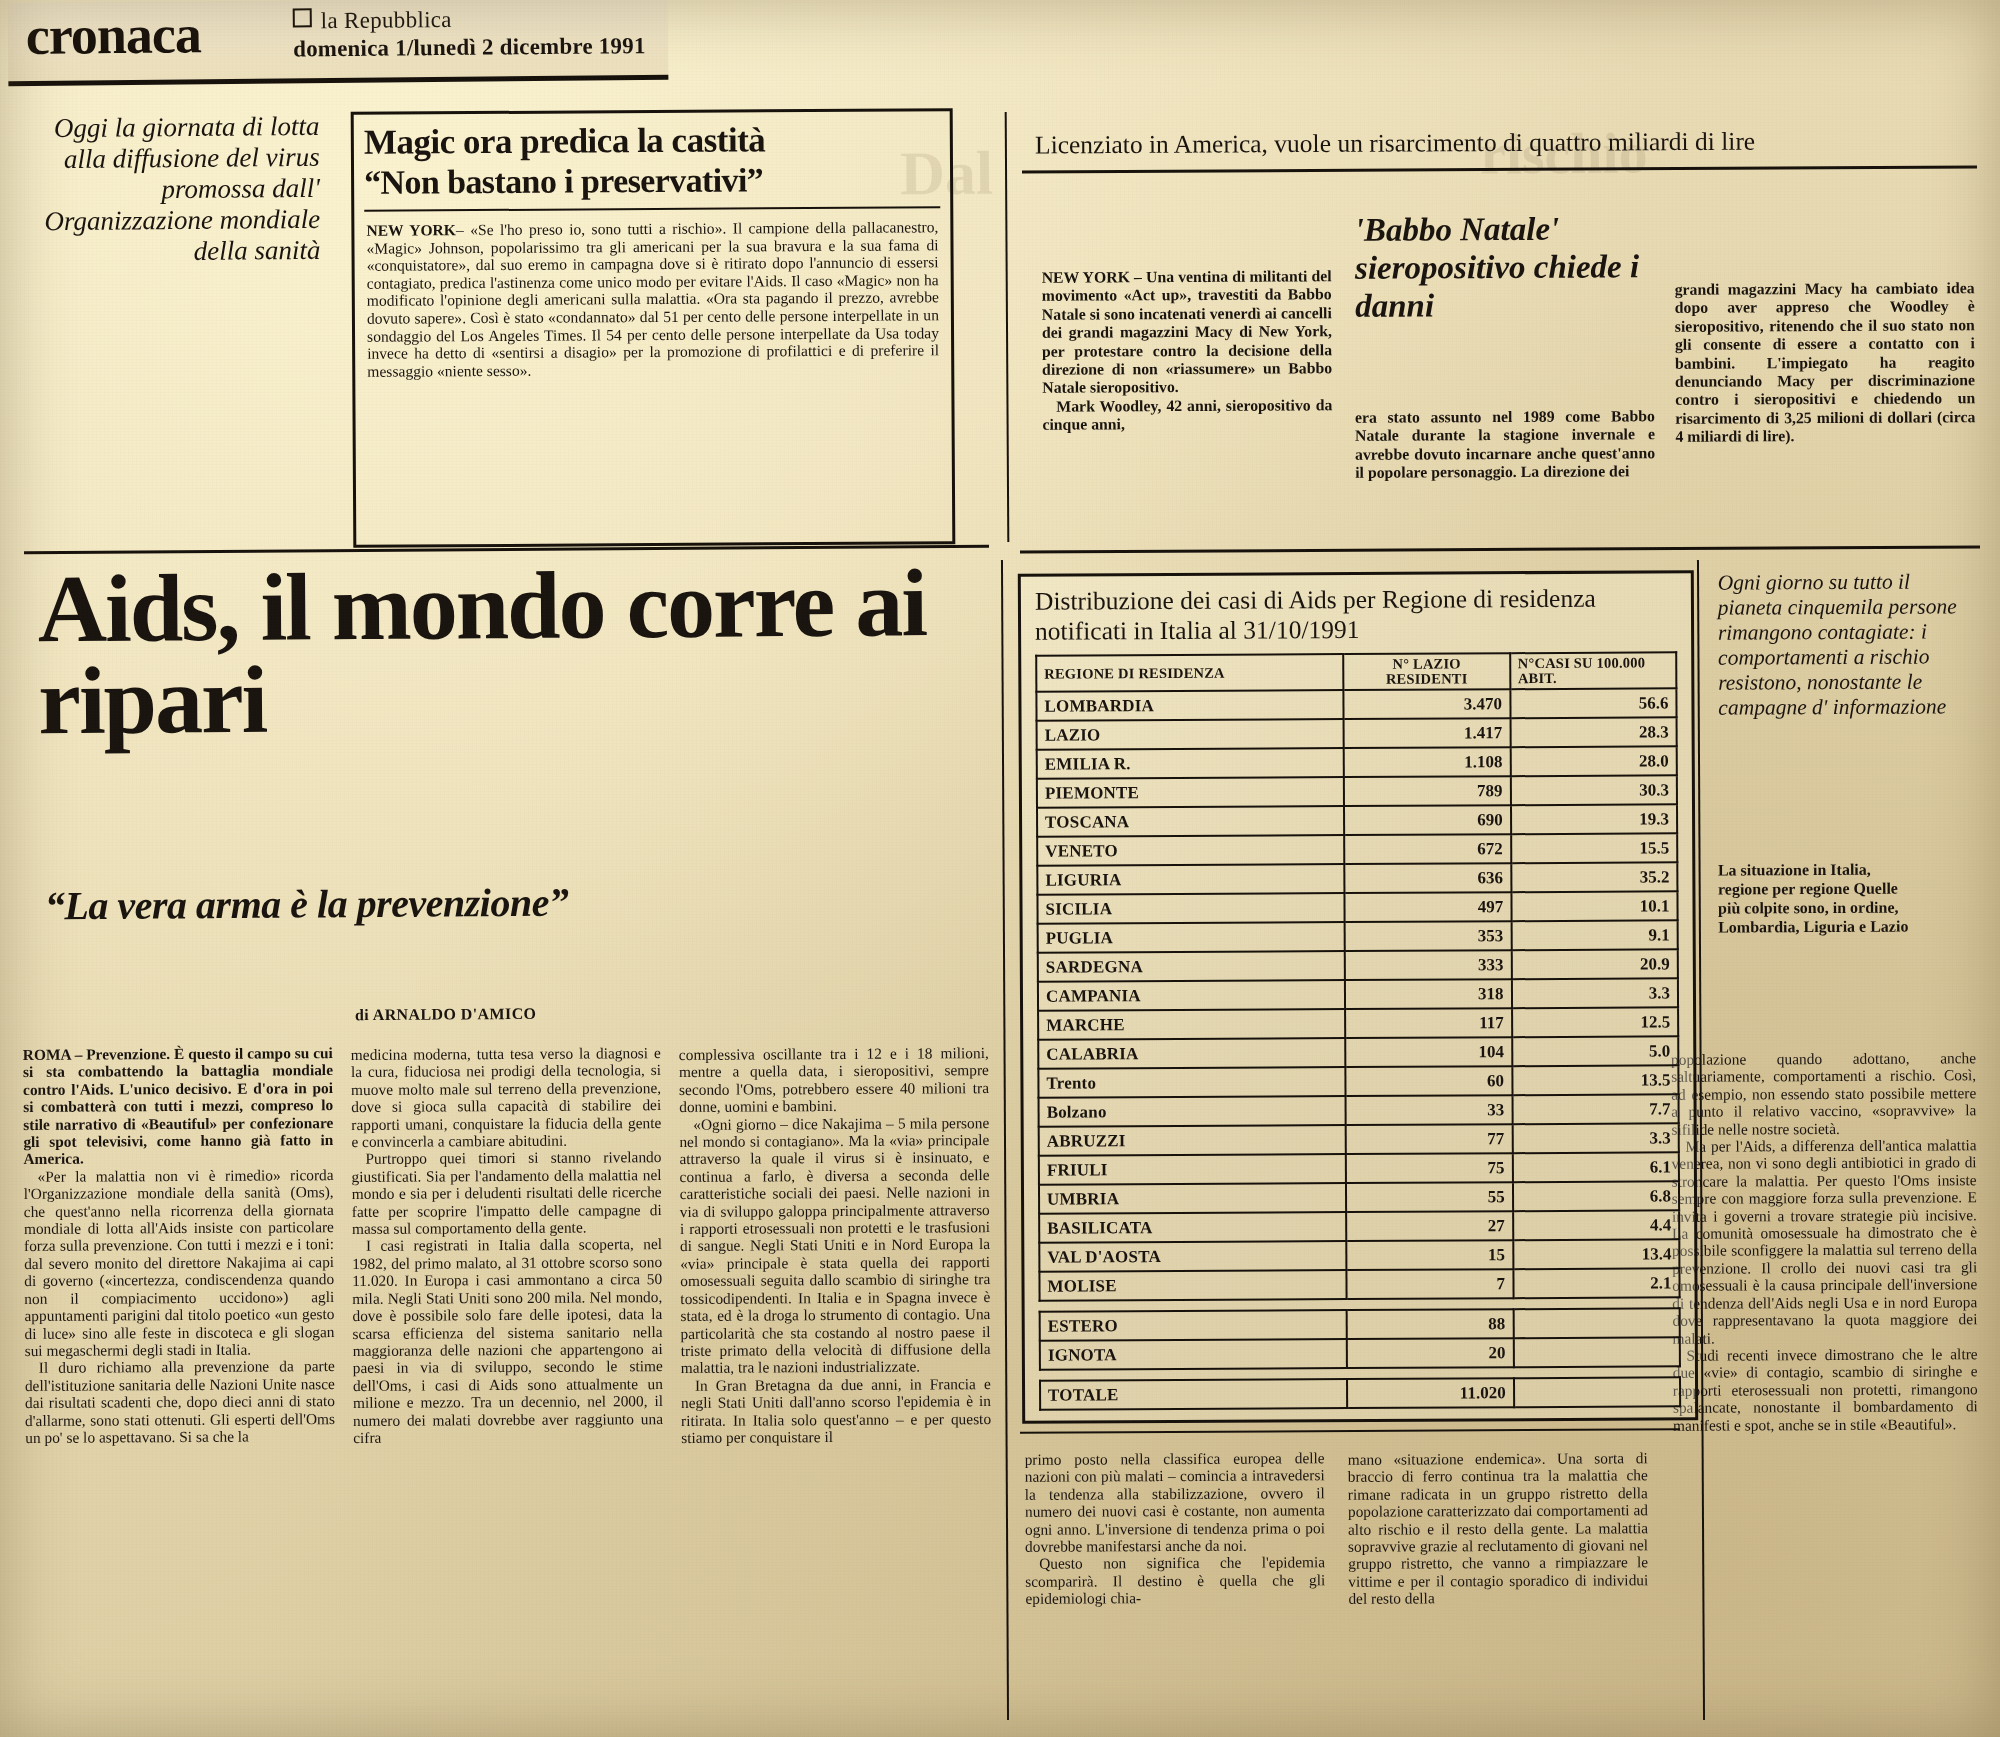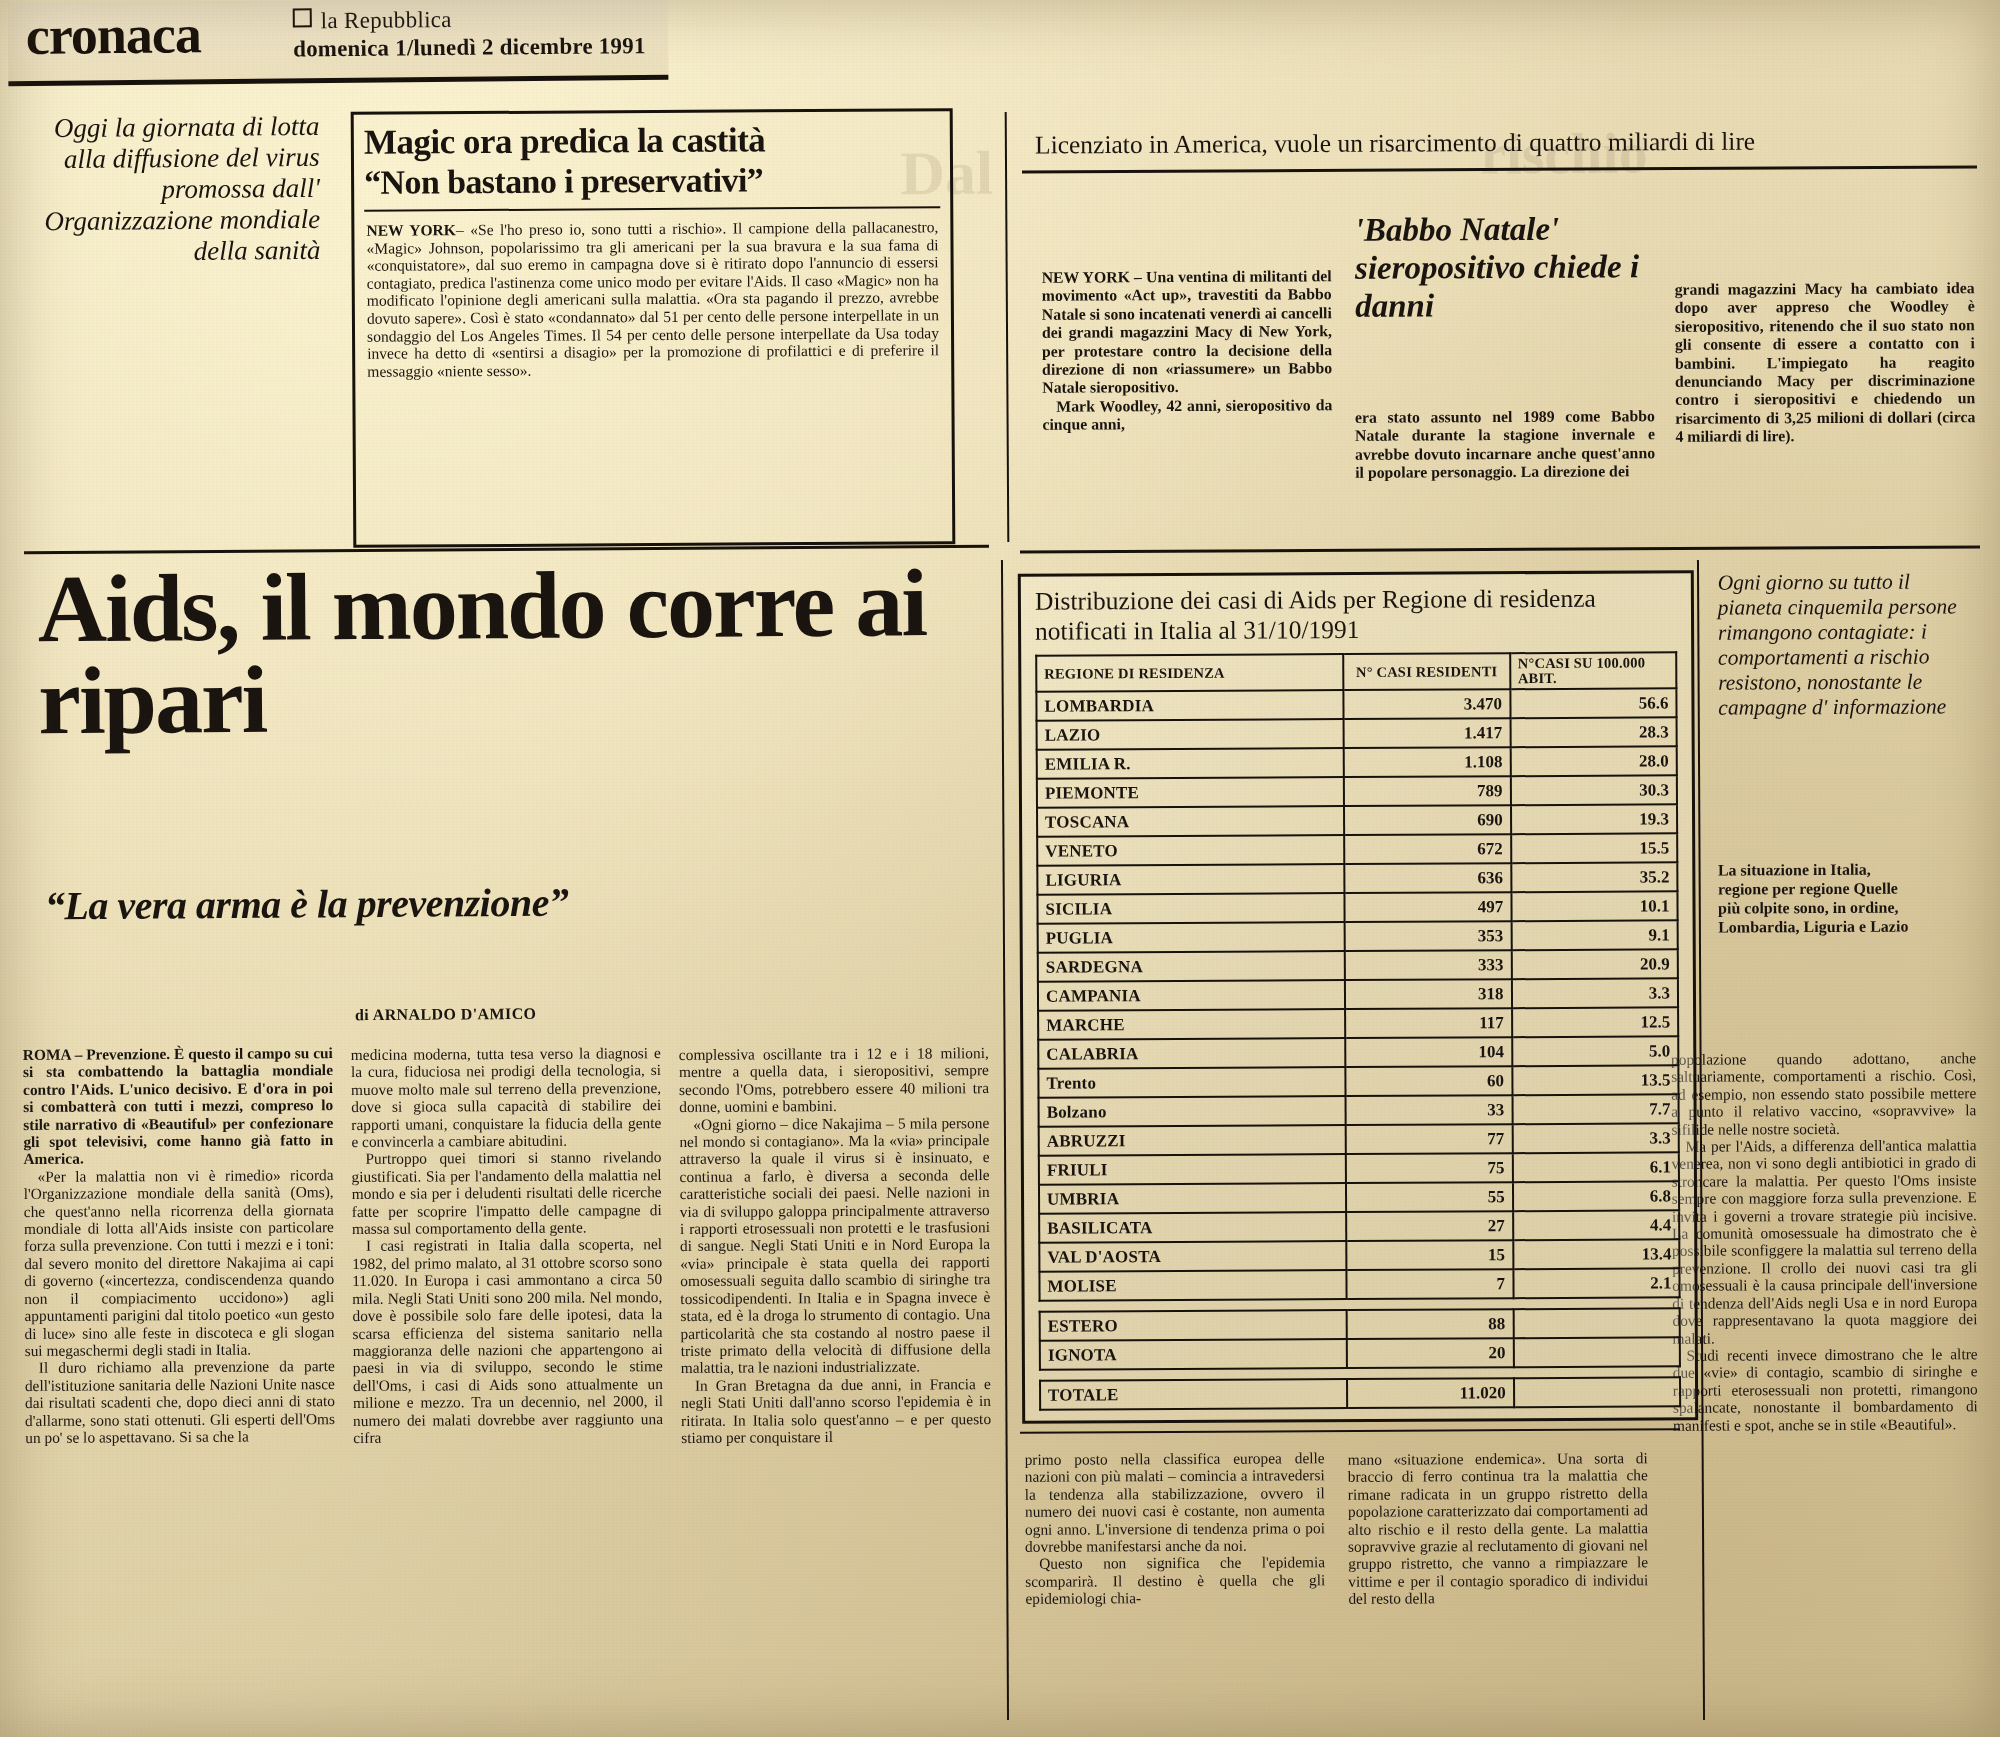--- a/index.html
+++ b/index.html
@@ -298,21 +298,21 @@
   <div class="abs vrule" style="left:1004px; top:560px; height:1160px; transform:rotate(-0.3deg);"></div>
   <div class="abs vrule" style="left:1700px; top:560px; height:1160px; transform:rotate(-0.3deg);"></div>
   <div class="abs hrule" style="left:1020px; top:1430px; width:660px; transform:rotate(-0.3deg);"></div>
 
   <div class="abs" id="table-box">
     <div id="table-title">Distribuzione dei casi di Aids per Regione di residenza notificati in Italia al 31/10/1991</div>
     <table class="regions">
       <thead>
         <tr>
           <th class="c-reg">REGIONE DI RESIDENZA</th>
-          <th class="c-cas">N° CASI RESIDENTI</th>
+          <th class="c-cas">N° LAZIO RESIDENTI</th>
           <th class="c-per">N°CASI SU 100.000 ABIT.</th>
         </tr>
       </thead>
       <tbody id="tbody-main">
           <tr>
             <td class="reg">LOMBARDIA</td>
             <td class="num">3.470</td>
             <td class="num">56.6</td>
           </tr>
           <tr>

